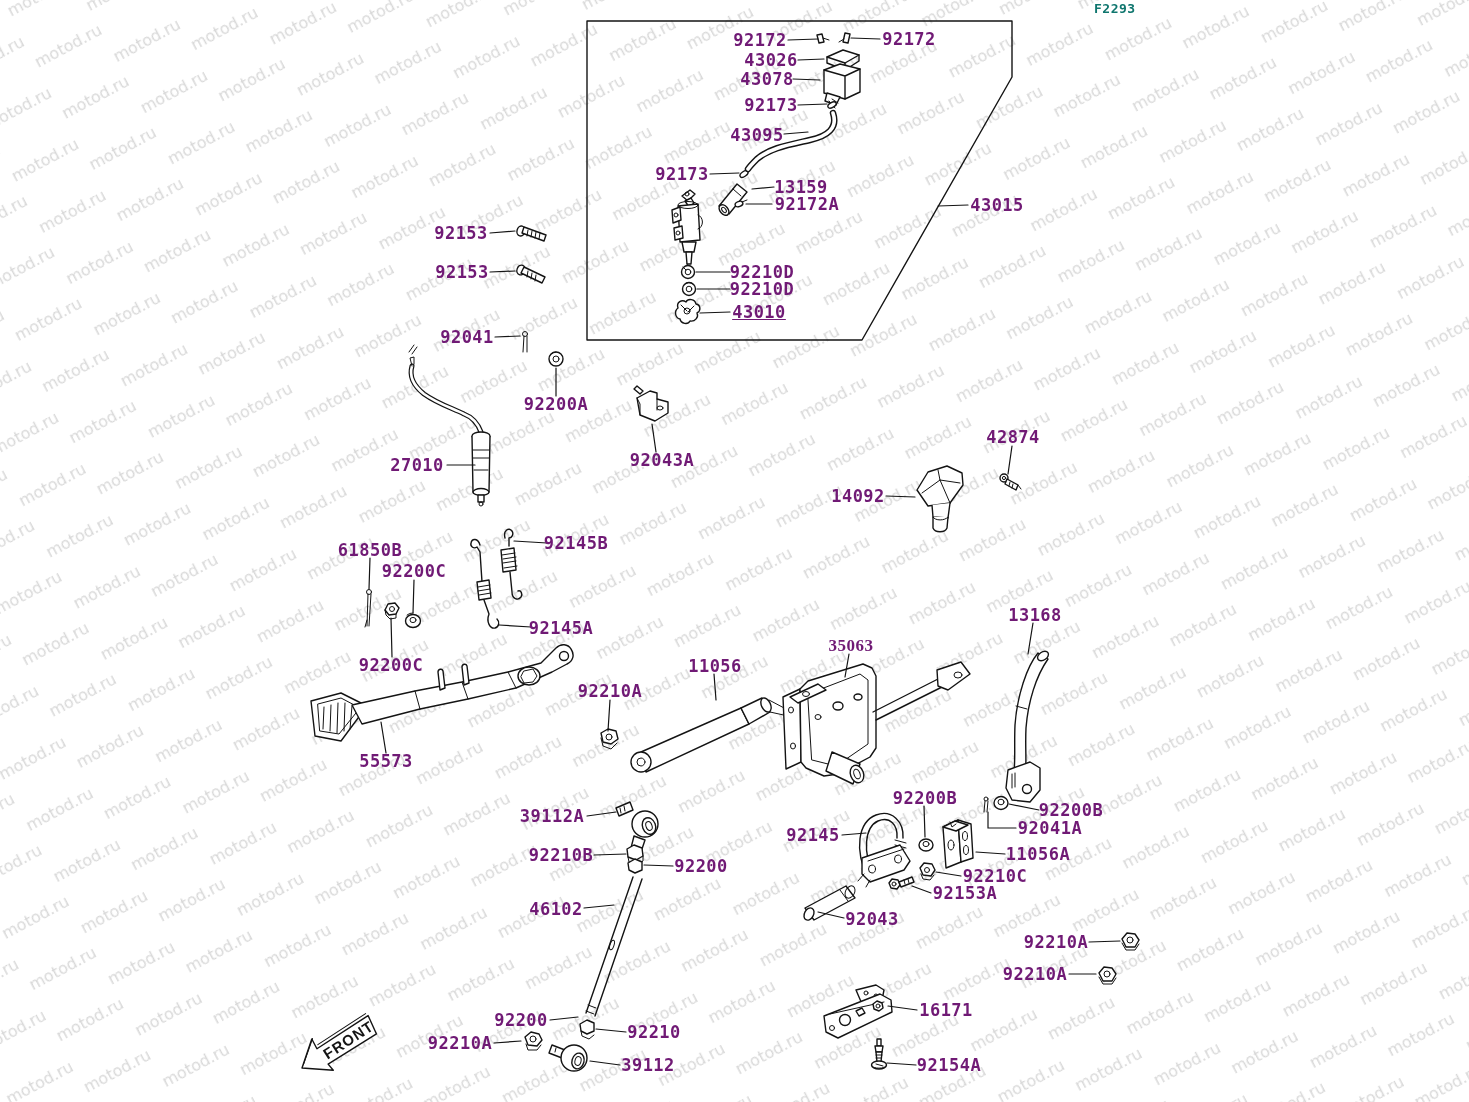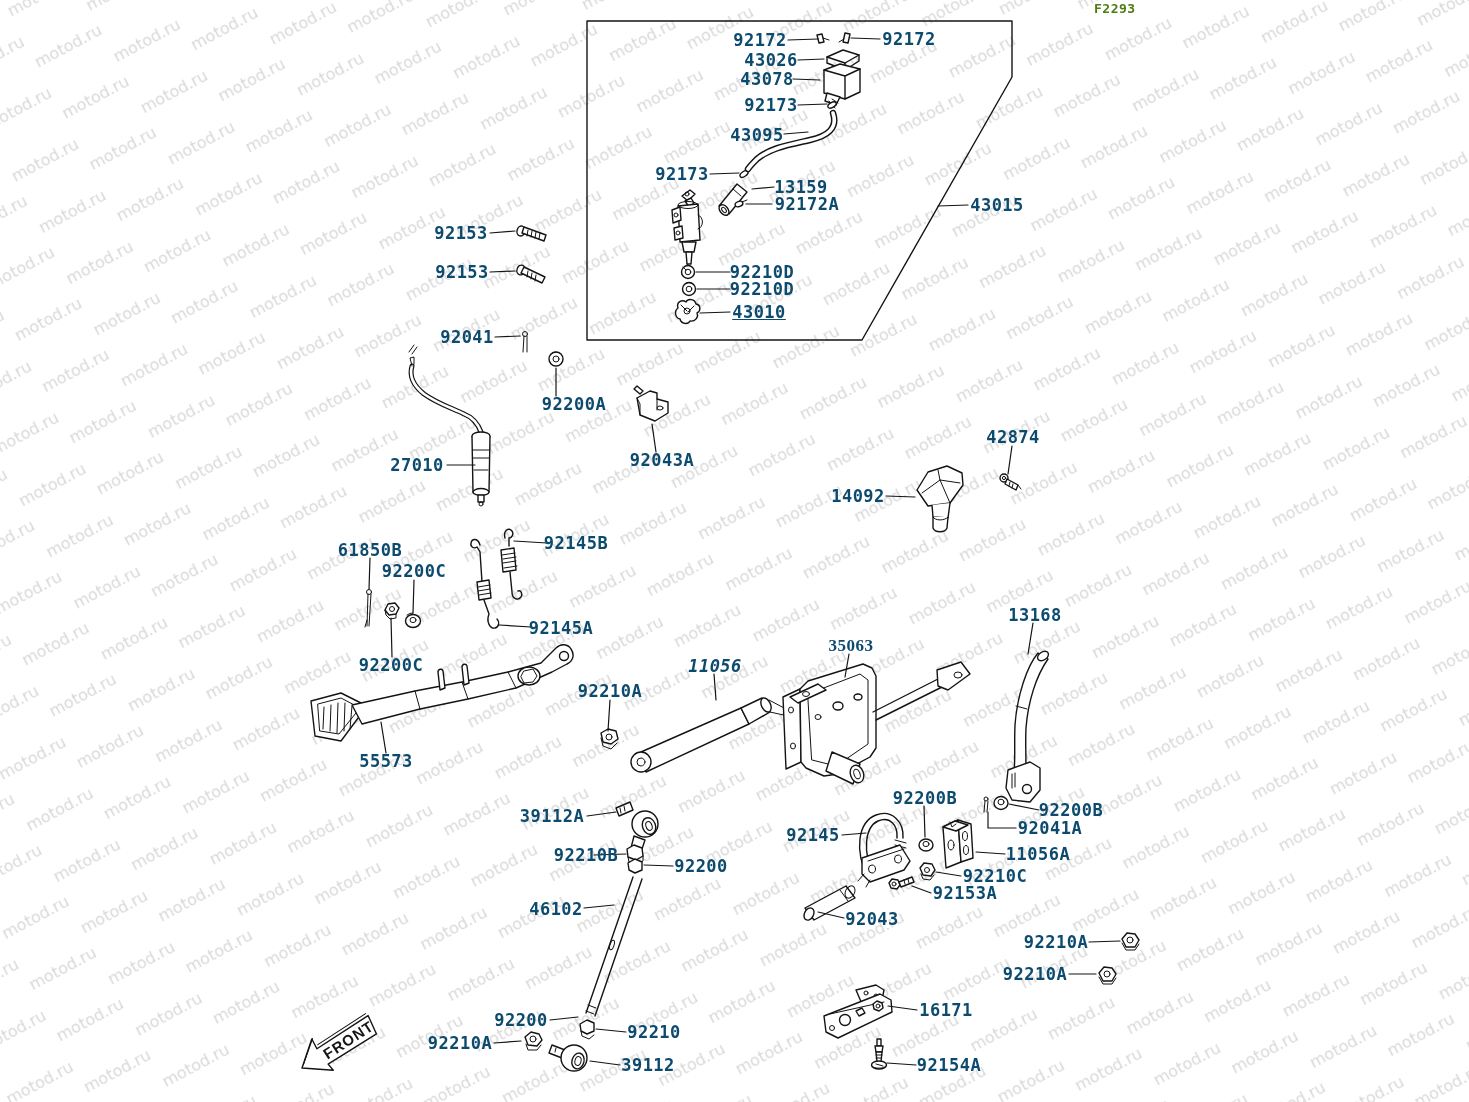--- a/index.html
+++ b/index.html
@@ -11,23 +11,23 @@
   .thin{fill:none;stroke:#141414;stroke-width:1;stroke-linecap:round;}
   .lead{fill:none;stroke:#141414;stroke-width:1.2;stroke-linecap:round;}
   .tube{fill:none;stroke:#141414;stroke-width:6.5;stroke-linecap:round;}
   .tubew{fill:none;stroke:#ffffff;stroke-width:3.6;stroke-linecap:round;}
   .cab{fill:none;stroke:#141414;stroke-width:5;stroke-linecap:round;}
   .cabw{fill:none;stroke:#ffffff;stroke-width:2.6;stroke-linecap:round;}
   .wmt{font:16px "DejaVu Sans",sans-serif;fill:#d8d8d8;}
   .front-text{font:bold 15px "Liberation Sans",sans-serif;letter-spacing:1px;fill:#141414;}
   #labels{position:absolute;left:0;top:0;width:100%;height:100%;}
   .part-label{position:absolute;transform:translate(-50%,-50%);
-      font:bold 17px "DejaVu Sans Mono",monospace;letter-spacing:.5px;color:#0c4a6e;white-space:nowrap;}
+      font:bold 17px "DejaVu Sans Mono",monospace;letter-spacing:.5px;color:#701a75;white-space:nowrap;}
   .figure-code{position:absolute;left:1094px;top:1px;
-      font:bold 13px "DejaVu Sans Mono",monospace;letter-spacing:.5px;color:#4d7c0f;}
+      font:bold 13px "DejaVu Sans Mono",monospace;letter-spacing:.5px;color:#0f766e;}
 </style>
 </head>
 <body>
 
 <div class="stage">
 
 <svg class="drawing" width="1469" height="1102" viewBox="0 0 1469 1102">
 
   <defs>
     <pattern id="wm" width="146" height="58" patternUnits="userSpaceOnUse" patternTransform="rotate(-28)">
@@ -457,42 +457,42 @@
       <div class="part-label" style="left: 682px; top: 174px;">92173</div>
       <div class="part-label" style="left: 801px; top: 187px;">13159</div>
       <div class="part-label" style="left: 807px; top: 204px;">92172A</div>
       <div class="part-label" style="left: 997px; top: 205px;">43015</div>
       <div class="part-label" style="left: 762px; top: 272px;">92210D</div>
       <div class="part-label" style="left: 762px; top: 289px;">92210D</div>
       <div class="part-label" style="left: 759px; top: 312px; text-decoration: underline;">43010</div>
       <div class="part-label" style="left: 461px; top: 233px;">92153</div>
       <div class="part-label" style="left: 462px; top: 272px;">92153</div>
       <div class="part-label" style="left: 467px; top: 337px;">92041</div>
-      <div class="part-label" style="left: 556px; top: 404px; margin-left: 18px;">92200A</div>
+      <div class="part-label" style="left: 556px; top: 404px;">92200A</div>
       <div class="part-label" style="left: 662px; top: 460px;">92043A</div>
       <div class="part-label" style="left: 417px; top: 465px;">27010</div>
       <div class="part-label" style="left: 1013px; top: 437px;">42874</div>
       <div class="part-label" style="left: 858px; top: 496px;">14092</div>
       <div class="part-label" style="left: 370px; top: 550px;">61850B</div>
       <div class="part-label" style="left: 414px; top: 571px;">92200C</div>
       <div class="part-label" style="left: 576px; top: 543px;">92145B</div>
       <div class="part-label" style="left: 561px; top: 628px;">92145A</div>
       <div class="part-label" style="left: 391px; top: 665px;">92200C</div>
       <div class="part-label" style="left: 386px; top: 761px;">55573</div>
       <div class="part-label" style="left: 1035px; top: 615px;">13168</div>
       <div class="part-label" style="left: 851px; top: 646px; font-family: Liberation Serif, serif;">35063</div>
-      <div class="part-label" style="left: 715px; top: 666px; font-style: italic;">11056</div>
+      <div class="part-label" style="left: 715px; top: 666px;">11056</div>
       <div class="part-label" style="left: 610px; top: 691px;">92210A</div>
       <div class="part-label" style="left: 925px; top: 798px;">92200B</div>
       <div class="part-label" style="left: 1071px; top: 810px;">92200B</div>
       <div class="part-label" style="left: 1050px; top: 828px;">92041A</div>
       <div class="part-label" style="left: 552px; top: 816px;">39112A</div>
       <div class="part-label" style="left: 813px; top: 835px;">92145</div>
       <div class="part-label" style="left: 1038px; top: 854px;">11056A</div>
-      <div class="part-label" style="left: 561px; top: 855px; margin-left: 25px;">92210B</div>
+      <div class="part-label" style="left: 561px; top: 855px;">92210B</div>
       <div class="part-label" style="left: 701px; top: 866px;">92200</div>
       <div class="part-label" style="left: 995px; top: 876px;">92210C</div>
       <div class="part-label" style="left: 965px; top: 893px;">92153A</div>
       <div class="part-label" style="left: 556px; top: 909px;">46102</div>
       <div class="part-label" style="left: 872px; top: 919px;">92043</div>
       <div class="part-label" style="left: 1056px; top: 942px;">92210A</div>
       <div class="part-label" style="left: 1035px; top: 974px;">92210A</div>
       <div class="part-label" style="left: 946px; top: 1010px;">16171</div>
       <div class="part-label" style="left: 521px; top: 1020px;">92200</div>
       <div class="part-label" style="left: 654px; top: 1032px;">92210</div>

